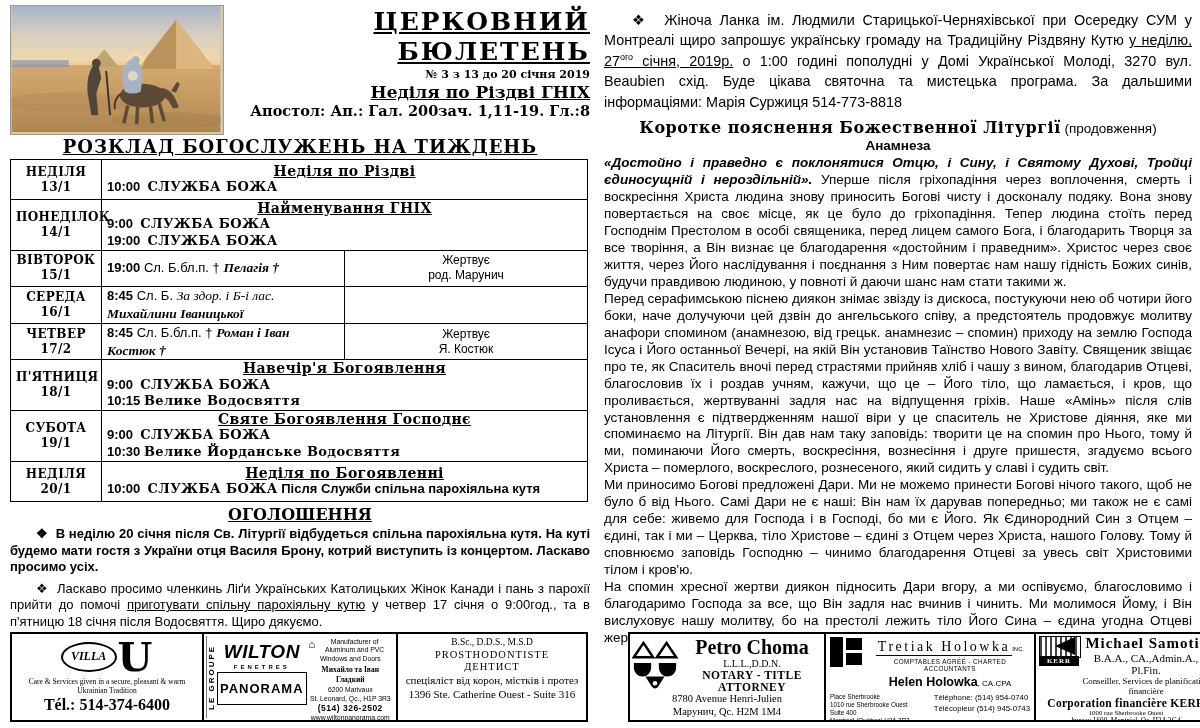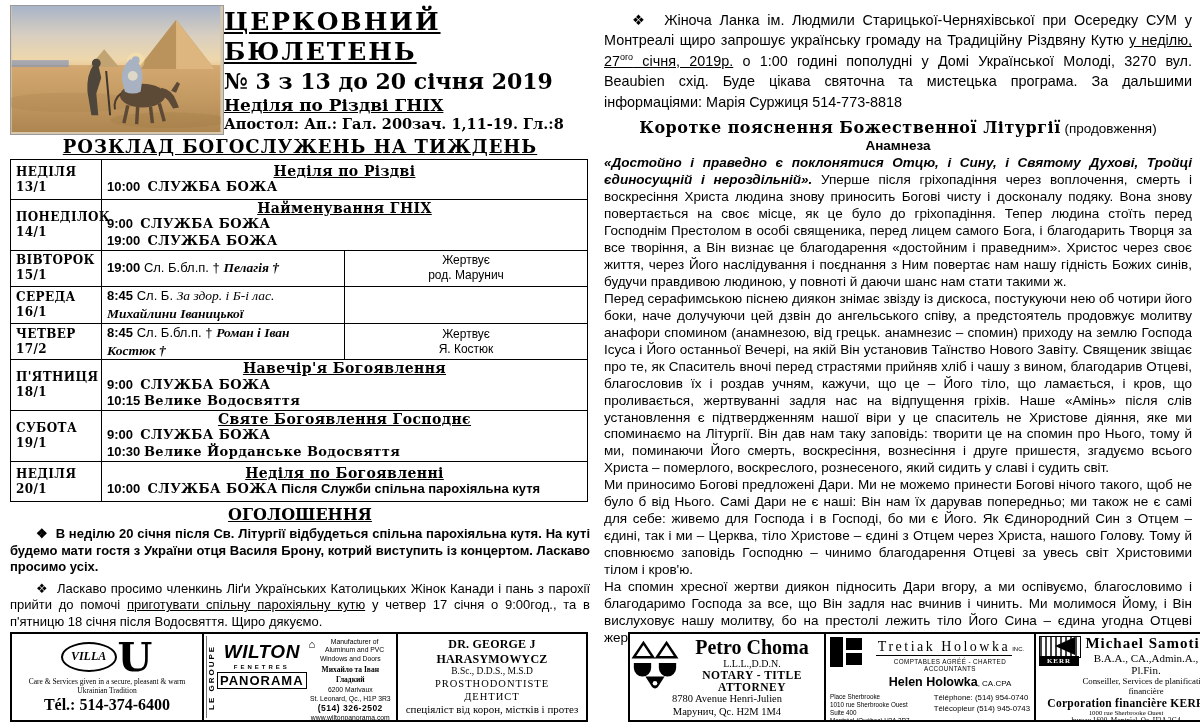--- a/index.html
+++ b/index.html
@@ -3,29 +3,29 @@
 <meta charset="utf-8">
 <style>
   html,body{margin:0;padding:0;background:#fff;}
   .page{position:relative;width:1200px;height:728px;background:#fff;overflow:hidden;
         font-family:"Liberation Sans",sans-serif;color:#000;}
   .church{font-family:"DejaVu Serif",serif;font-weight:bold;}
   
   .col-left{position:absolute;left:10px;top:5px;width:580px;}
   .head-row{display:flex;align-items:flex-start;}
   .painting{width:212px;height:128px;border:1px solid #999;flex:0 0 auto;background:#d8c9ae;}
-  .masthead{flex:1;text-align:left;line-height:1.18;padding-top:2px;}
+  .masthead{flex:1;text-align:right;line-height:1.18;padding-top:2px;}
   .mh-title{font-size:25px;letter-spacing:2px;text-decoration:underline;}
-  .mh-issue{font-size:22px;margin-top:3px;}
+  .mh-issue{font-size:11px;margin-top:3px;}
   .mh-feast{font-size:17px;text-decoration:underline;}
   .mh-gospel,.mh-epistle{font-size:14.5px;}
   .sched-title{text-align:center;font-size:18px;letter-spacing:1px;text-decoration:underline;margin:1px 0 2px 0;}
   table.schedule{border-collapse:collapse;width:578px;table-layout:fixed;}
   table.schedule td{border:1.6px solid #000;padding:0 5px;vertical-align:middle;}
-  .day-cell{width:80px;text-align:left;font-size:12px;line-height:1.25;}
+  .day-cell{width:80px;text-align:center;font-size:12px;line-height:1.25;}
   .donor-cell{width:120px;text-align:center;font-size:12px;line-height:1.25;font-family:"Liberation Sans",sans-serif;font-weight:normal;}
   .svc-head{text-align:center;font-size:14px;text-decoration:underline;line-height:1.15;}
   .svc-line{font-size:13px;line-height:1.3;}
   .t{font-family:"Liberation Sans",sans-serif;font-weight:bold;font-size:13px;}
   .ch{font-family:"DejaVu Serif",serif;font-weight:bold;letter-spacing:.4px;}
   .pl{font-family:"Liberation Sans",sans-serif;font-weight:normal;font-size:13px;}
   .it{font-style:italic;font-family:"Liberation Serif",serif;font-size:13.5px;}
   .bi{font-style:italic;font-weight:bold;font-family:"Liberation Serif",serif;font-size:13.5px;}
   .xtra{font-weight:bold;font-size:13px;}
   .ann-title{text-align:center;font-size:16px;text-decoration:underline;margin:3px 0 2px 0;}
@@ -58,21 +58,21 @@
   .villa-lines{text-align:left;font-family:"Liberation Serif",serif;font-weight:bold;font-size:12px;line-height:1.1;letter-spacing:1px;}
   .villa-tag{font-size:7.5px;line-height:1.2;font-family:"Liberation Serif",serif;}
   .villa-phone{font-family:"Liberation Serif",serif;font-weight:bold;font-size:16px;margin-top:1px;}
   
   .wilton{width:196px;display:flex;padding:2px 2px;}
   .legroupe{writing-mode:vertical-rl;transform:rotate(180deg);font-size:8px;font-weight:bold;letter-spacing:2px;
     border-right:1px solid #777;padding-left:1px;text-align:center;}
   .wil-mid{flex:1;text-align:center;padding-top:6px;}
   .wil-brand{font-weight:900;font-style:italic;font-size:19px;letter-spacing:.5px;line-height:1;}
   .wil-fen{font-size:6px;letter-spacing:3px;font-weight:bold;margin-top:3px;}
-  .wil-brand2{font-weight:900;font-size:13px;letter-spacing:1px;border:1px solid #000;display:inline-block;padding:0 2px;margin-top:2px;}
+  .wil-brand2{font-weight:900;font-size:13px;letter-spacing:1px;border:1px solid #000;display:inline-block;padding:8px 2px;margin-top:2px;}
   .wil-right{width:88px;text-align:center;font-size:6.8px;line-height:1.25;padding-top:2px;}
   .wil-names{font-weight:bold;font-size:7.5px;margin:2px 0;font-family:"Liberation Serif",serif;}
   .wil-phone{font-weight:bold;font-size:8.5px;letter-spacing:.5px;}
   .house{font-size:11px;float:left;margin-left:2px;}
   
   .dent{width:192px;text-align:center;font-family:"Liberation Serif",serif;line-height:1.22;padding-top:3px;}
   .dent-name{font-weight:bold;font-size:12px;letter-spacing:.2px;}
   .dent-deg{font-size:9.5px;}
   .dent-t1{font-size:10.5px;letter-spacing:1px;}
   .dent-t2{font-size:10.5px;letter-spacing:1px;}
@@ -318,21 +318,20 @@
         <div>Windows and Doors</div>
         <div class="wil-names">Михайло та Іван Гладкий</div>
         <div>6200 Marivaux</div>
         <div>St. Leonard, Qc., H1P 3R3</div>
         <div class="wil-phone">(514) 326-2502</div>
         <div>www.wiltonpanorama.com</div>
       </div>
     </div>
 
     <div class="adbox dent">
-      <div class="dent-name">DR. GEORGE J HARASYMOWYCZ</div>
       <div class="dent-deg">B.Sc., D.D.S., M.S.D</div>
       <div class="dent-t1">PROSTHODONTISTE</div>
       <div class="dent-t2">ДЕНТИСТ</div>
       <div class="dent-spec">спеціяліст від корон, містків і протез</div>
       <div class="dent-addr">1396 Ste. Catherine Ouest - Suite 316</div>
 
     </div>
   </div>
 
   <div class="ads-right">

